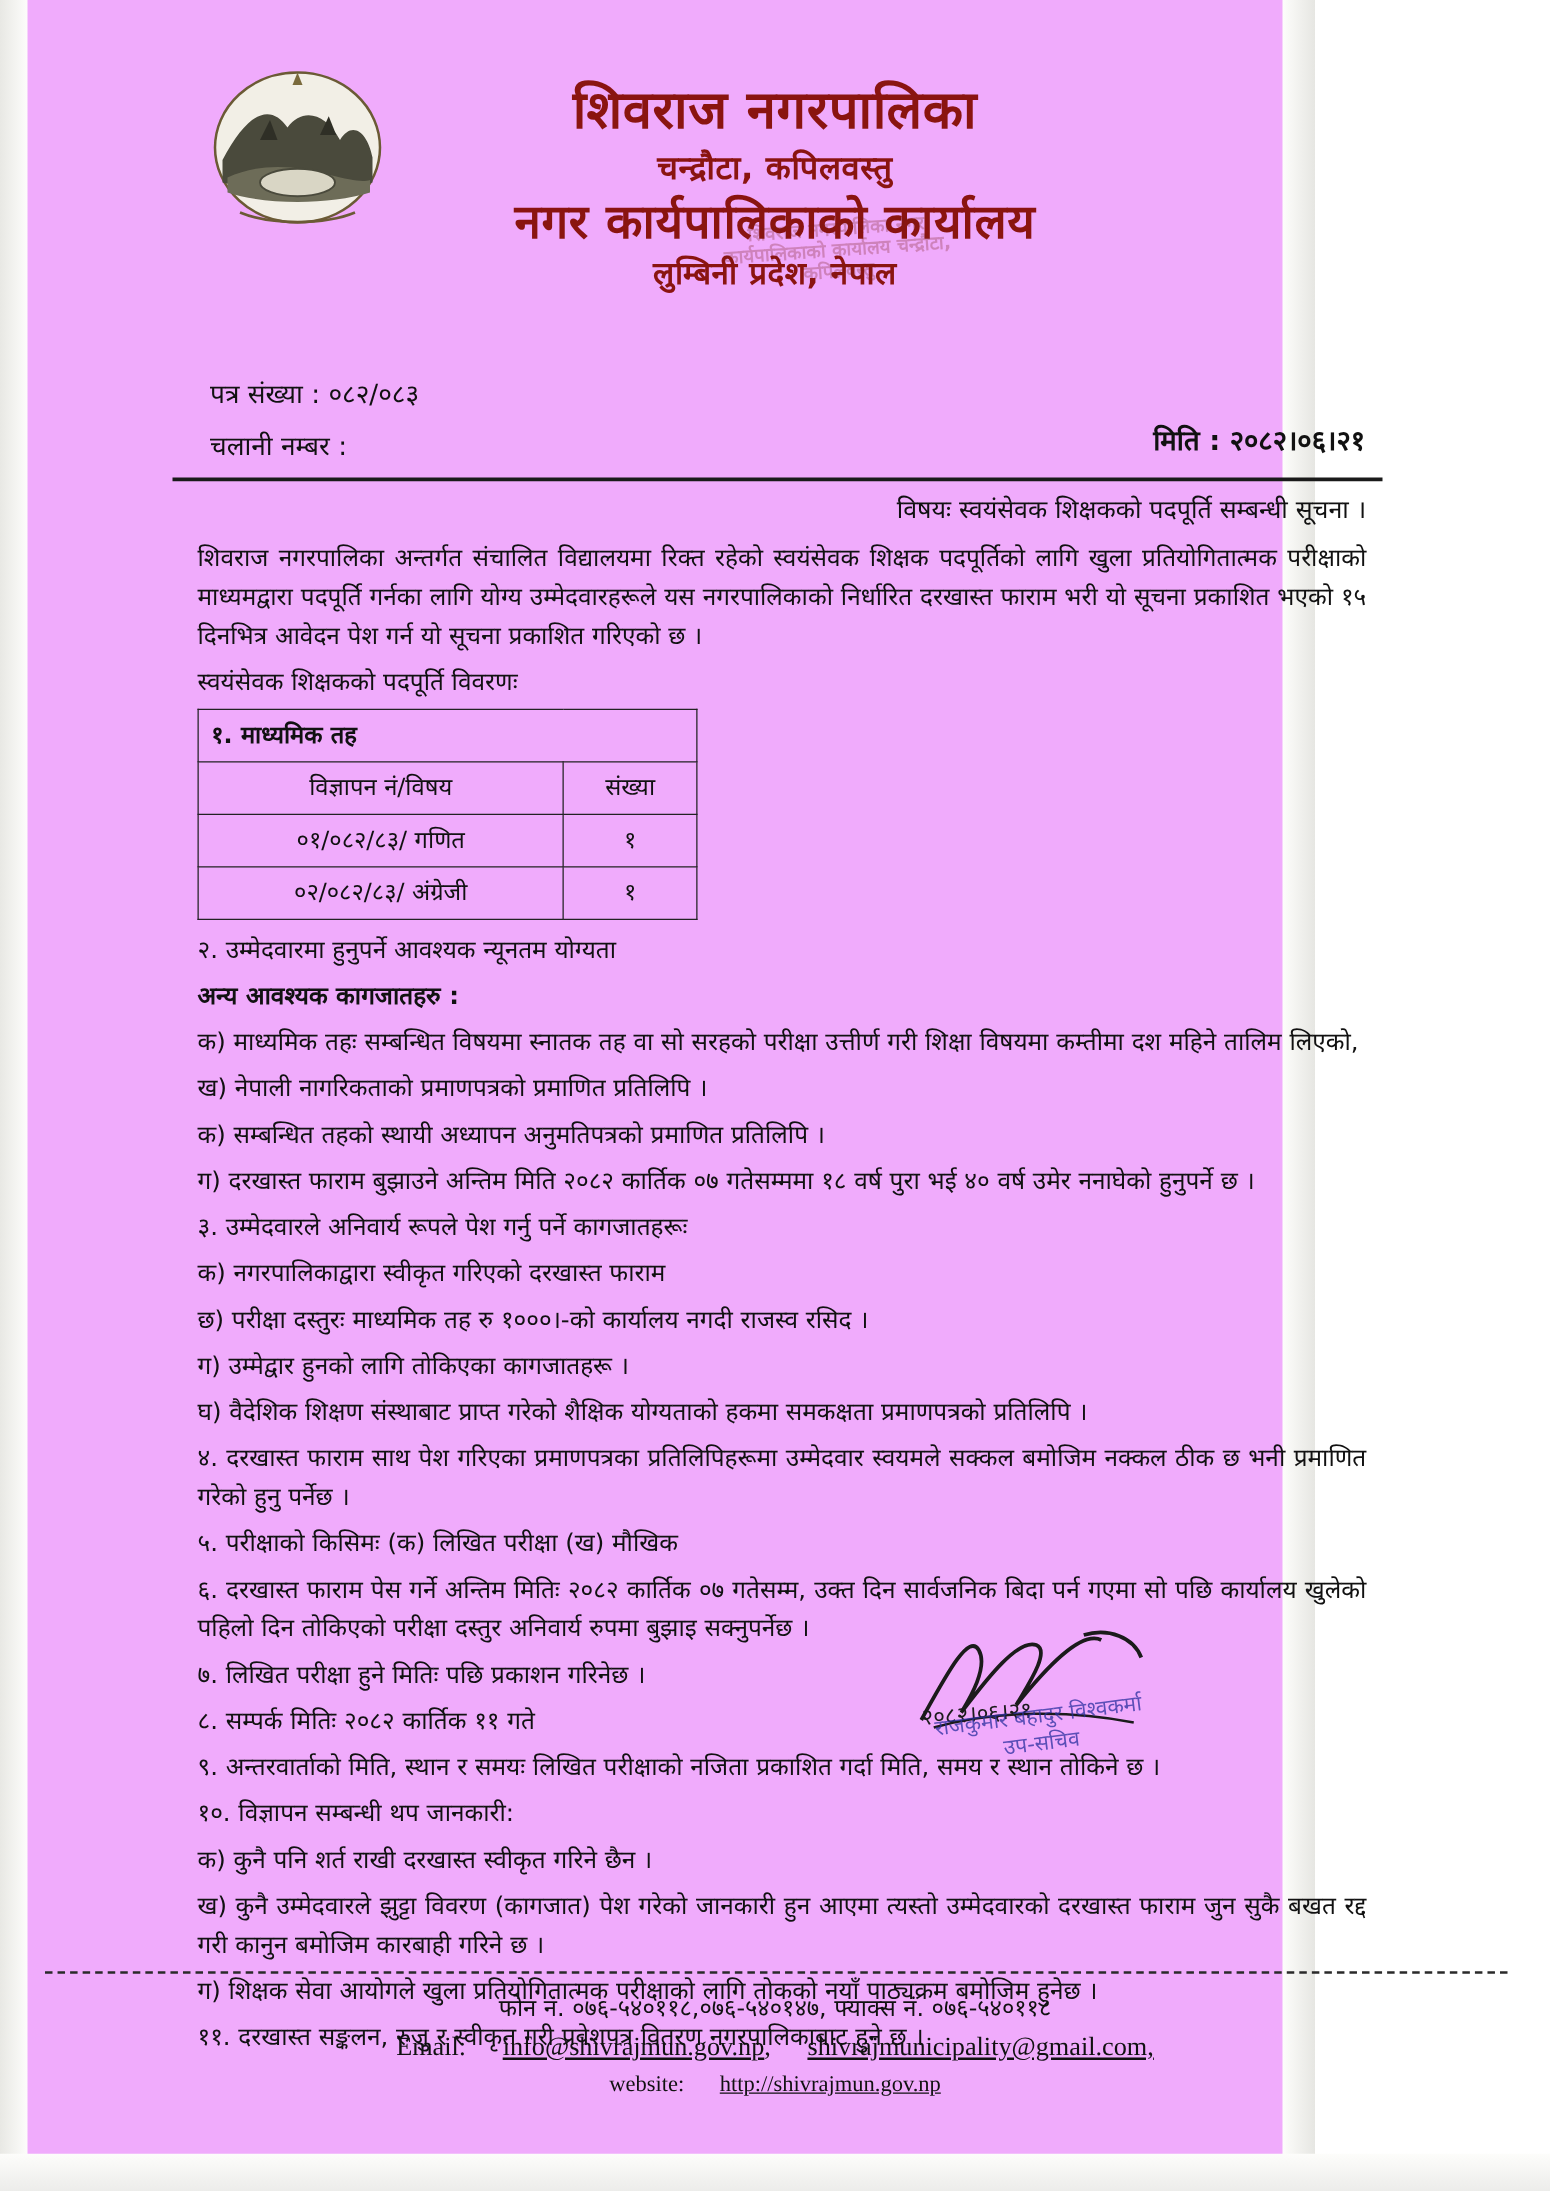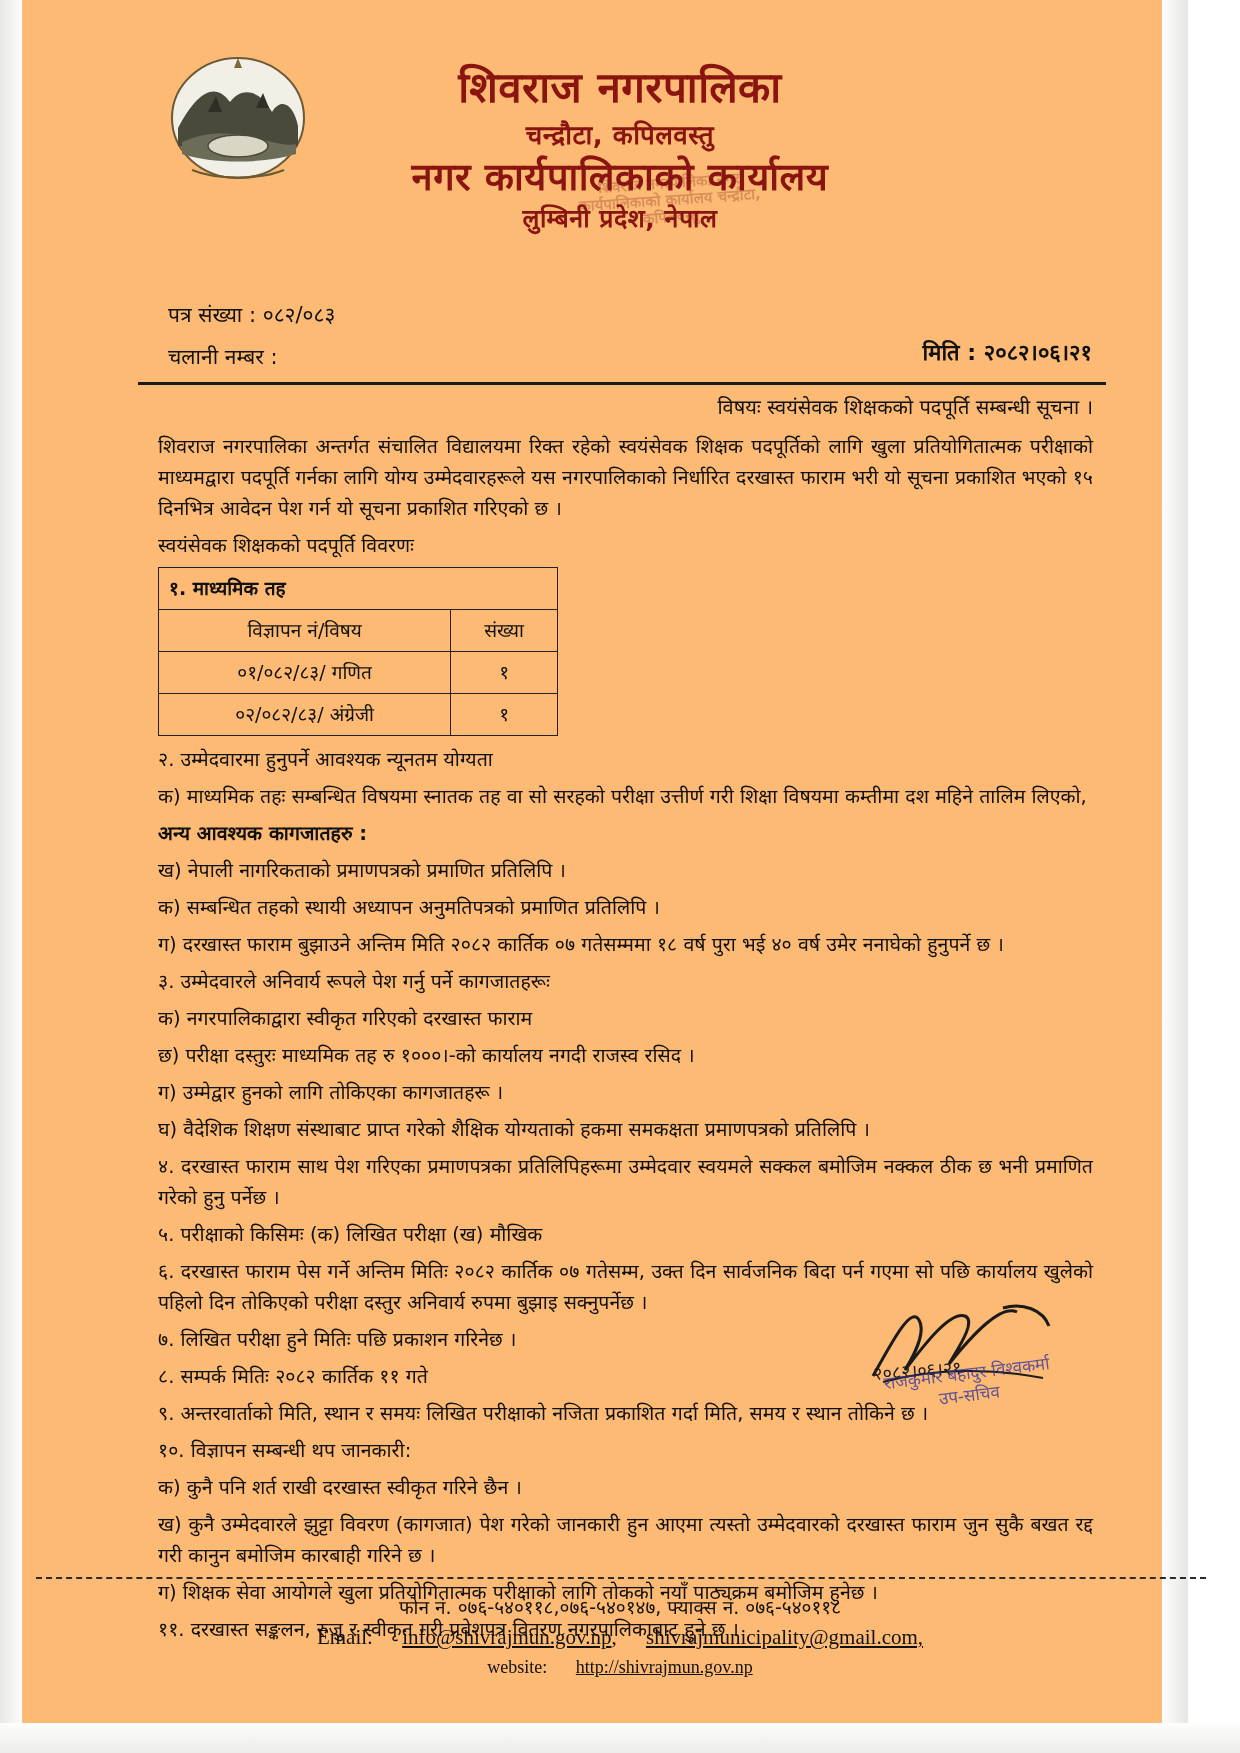--- a/index.html
+++ b/index.html
@@ -9,22 +9,22 @@
     height: 1753px;
     background: #ffffff;
     font-family: "DejaVu Sans", sans-serif;
     color: #111;
     position: relative;
     overflow: hidden;
   }
   .page {
     position: absolute;
     left: 0; top: 0;
-    width: 1188px; height: 1753px;
-    background: #fdba74;
+    width: 1052px; height: 1753px;
+    background: #f0abfc;
   }
   
   .scan-edge-left {
     position: absolute; left: 0; top: 0; width: 22px; height: 1753px;
     background: linear-gradient(to right, #e8e8e4, #fdfdfb);
   }
   .scan-edge-right {
     position: absolute; right: 0; top: 0; width: 26px; height: 1753px;
     background: linear-gradient(to left, #e6e6e2, #fdfdfb);
   }
@@ -243,22 +243,22 @@
           <td>१</td>
         </tr>
         <tr>
           <td>०२/०८२/८३/ अंग्रेजी</td>
           <td>१</td>
         </tr>
       </tbody>
     </table>
 
     <p class="para">२. उम्मेदवारमा हुनुपर्ने आवश्यक न्यूनतम योग्यता</p>
+    <p class="para bold">अन्य आवश्यक कागजातहरु :</p>
     <p class="para">क) माध्यमिक तहः सम्बन्धित विषयमा स्नातक  तह वा सो सरहको परीक्षा उत्तीर्ण गरी शिक्षा विषयमा कम्तीमा दश महिने तालिम लिएको,</p>
-    <p class="para bold">अन्य आवश्यक कागजातहरु :</p>
     <p class="para">ख) नेपाली नागरिकताको प्रमाणपत्रको प्रमाणित प्रतिलिपि ।</p>
     <p class="para">क) सम्बन्धित तहको स्थायी अध्यापन अनुमतिपत्रको प्रमाणित प्रतिलिपि ।</p>
     <p class="para">ग) दरखास्त फाराम बुझाउने अन्तिम मिति २०८२ कार्तिक ०७ गतेसम्ममा १८ वर्ष पुरा भई ४० वर्ष उमेर ननाघेको हुनुपर्ने छ ।</p>
     <p class="para">३. उम्मेदवारले अनिवार्य रूपले पेश गर्नु पर्ने कागजातहरूः</p>
     <p class="para">क) नगरपालिकाद्वारा स्वीकृत गरिएको दरखास्त फाराम</p>
     <p class="para">छ) परीक्षा दस्तुरः माध्यमिक तह रु १०००।-को कार्यालय नगदी राजस्व रसिद ।</p>
     <p class="para">ग) उम्मेद्वार हुनको लागि तोकिएका कागजातहरू ।</p>
     <p class="para">घ) वैदेशिक शिक्षण संस्थाबाट प्राप्त गरेको शैक्षिक योग्यताको हकमा समकक्षता प्रमाणपत्रको प्रतिलिपि ।</p>
     <p class="para">४. दरखास्त फाराम साथ पेश गरिएका प्रमाणपत्रका प्रतिलिपिहरूमा उम्मेदवार स्वयमले सक्कल बमोजिम नक्कल ठीक छ भनी प्रमाणित गरेको हुनु पर्नेछ ।</p>
     <p class="para">५. परीक्षाको किसिमः (क) लिखित परीक्षा (ख) मौखिक</p>

